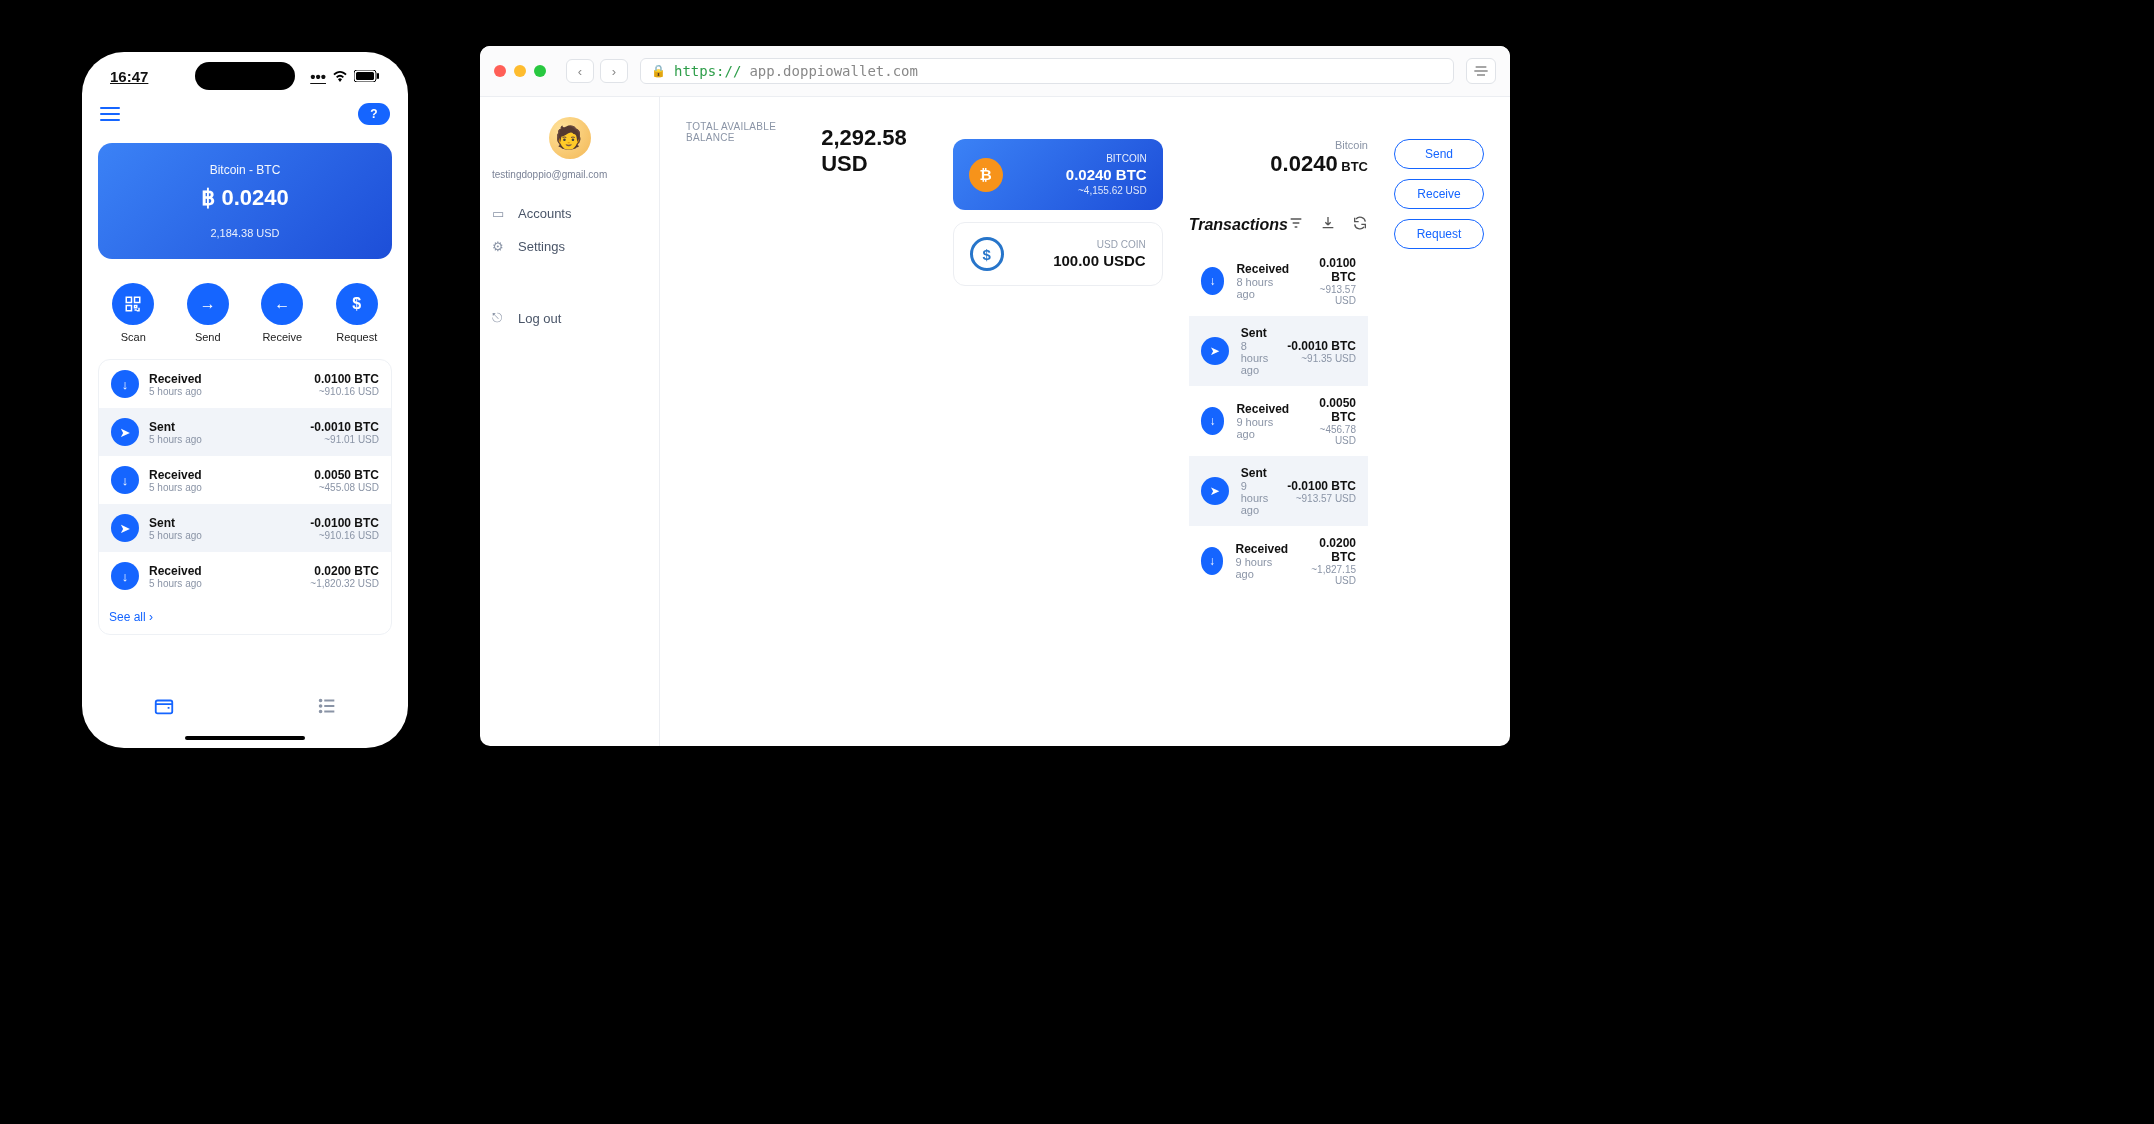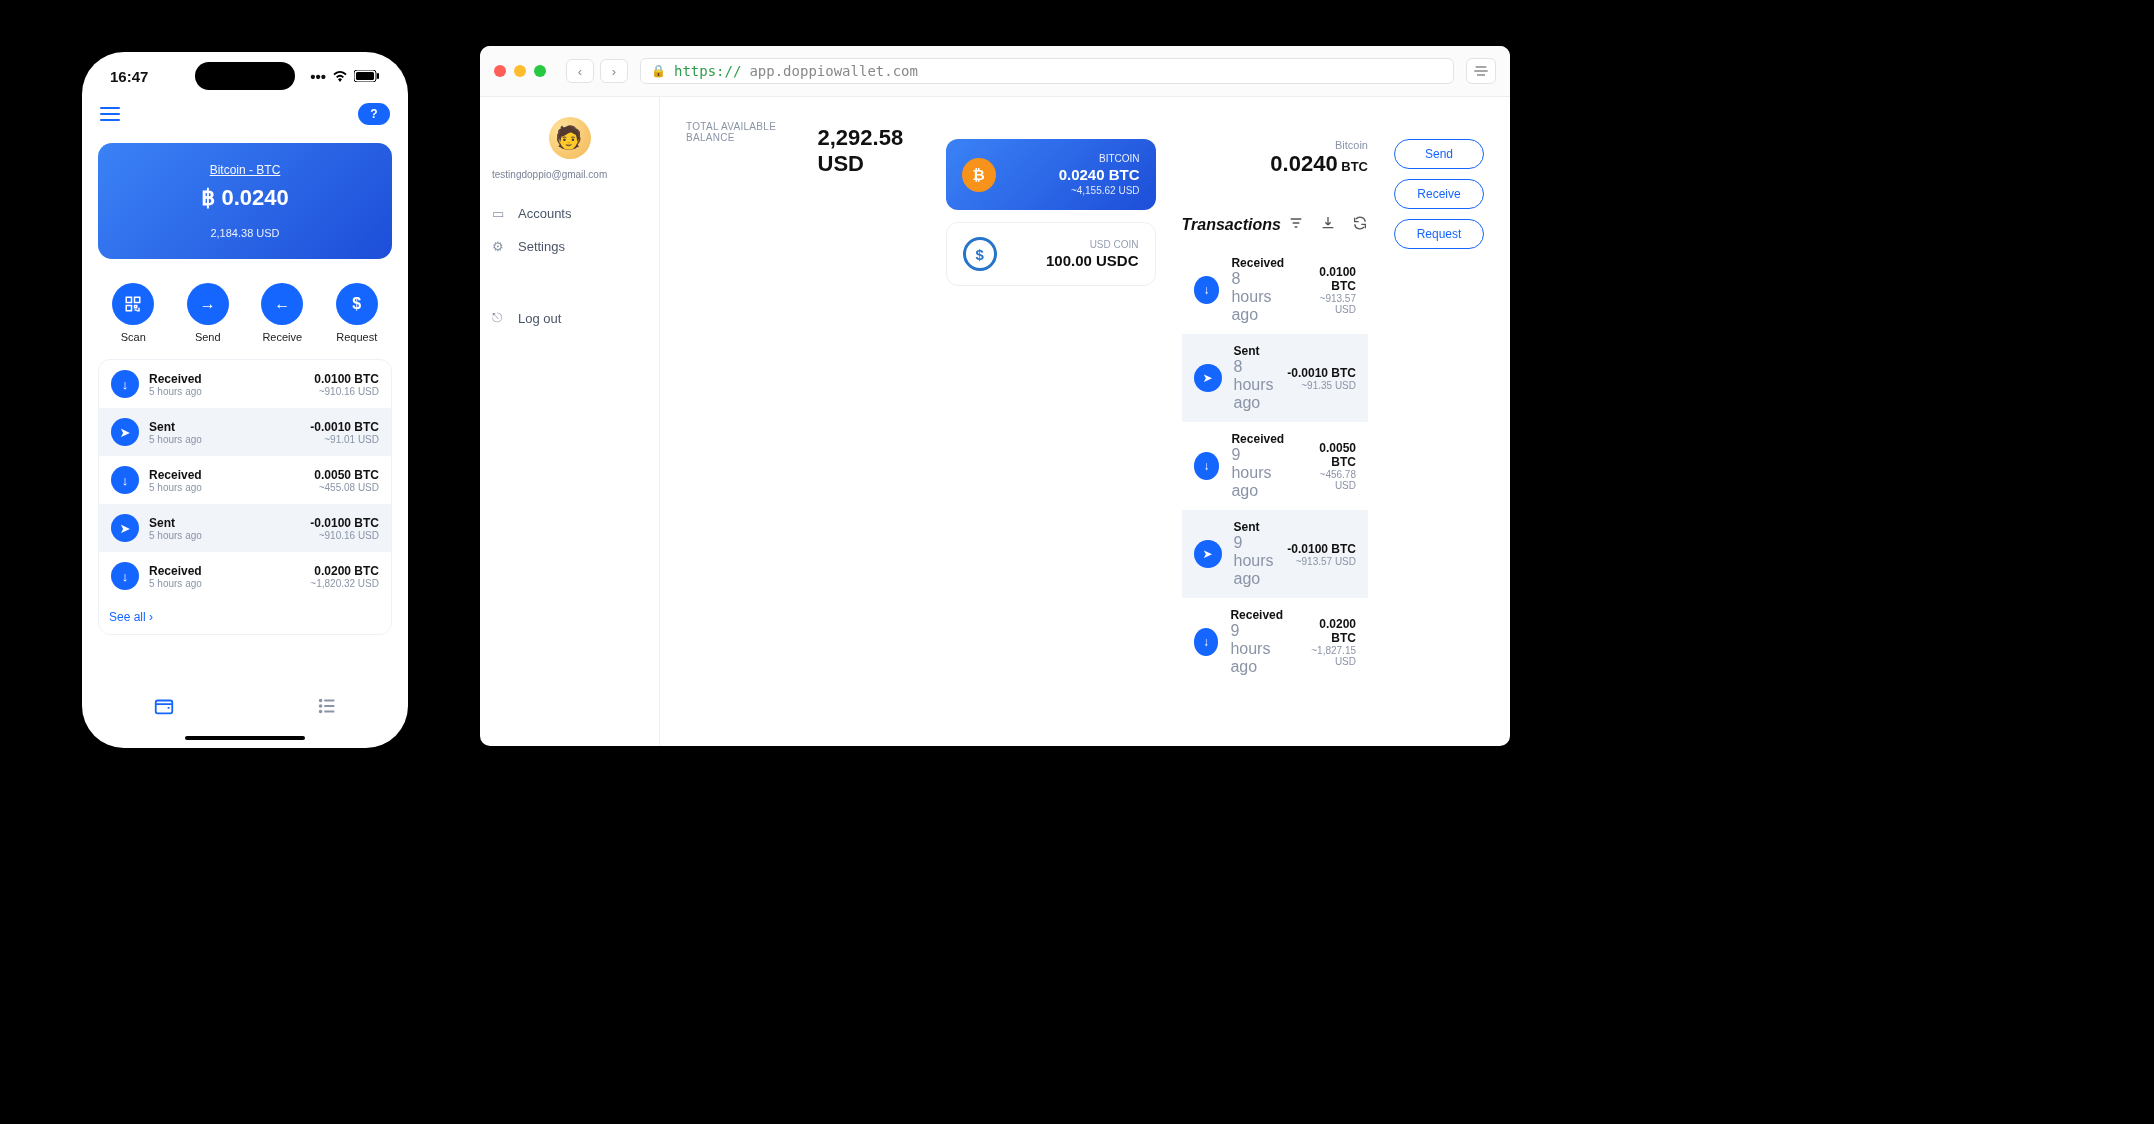--- a/index.html
+++ b/index.html
@@ -44,20 +44,21 @@
     background: #000;
     border-radius: 16px;
   }
   .status-bar {
     display: flex;
     justify-content: space-between;
     align-items: center;
     padding: 16px 28px 0;
     font-weight: 600;
     font-size: 15px;
+    text-decoration: underline;
   }
   .status-right { display: flex; gap: 6px; align-items: center; }
   .topbar {
     display: flex;
     justify-content: space-between;
     align-items: center;
     padding: 18px 18px 10px;
   }
   .hamburger div { width: 20px; height: 2px; background: #1565ff; margin: 4px 0; border-radius: 1px;}
   .help-pill {
@@ -73,21 +74,21 @@
     font-weight: 700;
   }
   .balance-card {
     margin: 8px 16px;
     background: linear-gradient(135deg, #3b82f6, #1d4ed8);
     border-radius: 14px;
     color: #fff;
     text-align: center;
     padding: 20px 10px;
   }
-  .balance-card .title { font-size: 12px; opacity: 0.95; text-decoration: underline; }
+  .balance-card .title { font-size: 12px; opacity: 0.95; }
   .balance-card .amount { font-size: 22px; font-weight: 600; margin-top: 8px; }
   .balance-card .fiat { font-size: 11px; opacity: 0.9; margin-top: 16px; }
   .actions {
     display: flex;
     justify-content: space-around;
     padding: 16px 14px 10px;
   }
   .action { text-align: center; font-size: 11px; color: #222; }
   .action .circle {
     width: 42px; height: 42px; border-radius: 50%;
@@ -271,21 +272,21 @@
   .btx { display: flex; align-items: center; padding: 10px 12px; gap: 12px; }
   .btx.alt { background: #f1f4f9; }
   .btx .ic {
     width: 28px; height: 28px; border-radius: 50%;
     background: #1565ff; color: #fff;
     display: flex; align-items: center; justify-content: center;
     font-size: 12px;
   }
   .btx .meta { flex: 1; }
   .btx .meta .lbl { font-size: 12px; font-weight: 600; }
-  .btx .meta .ago { font-size: 16px; color: #8a94a6; }
+  .btx .meta .ago { font-size: 11px; color: #8a94a6; }
   .btx .amt { text-align: right; }
   .btx .amt .v { font-size: 12px; font-weight: 600; }
   .btx .amt .f { font-size: 10px; color: #8a94a6; }
 
   .actions-col { width: 90px; display: flex; flex-direction: column; gap: 10px; margin-top: 0; }
   .pill-btn {
     border: 1px solid #1565ff;
     color: #1565ff;
     border-radius: 18px;
     padding: 7px 0;

